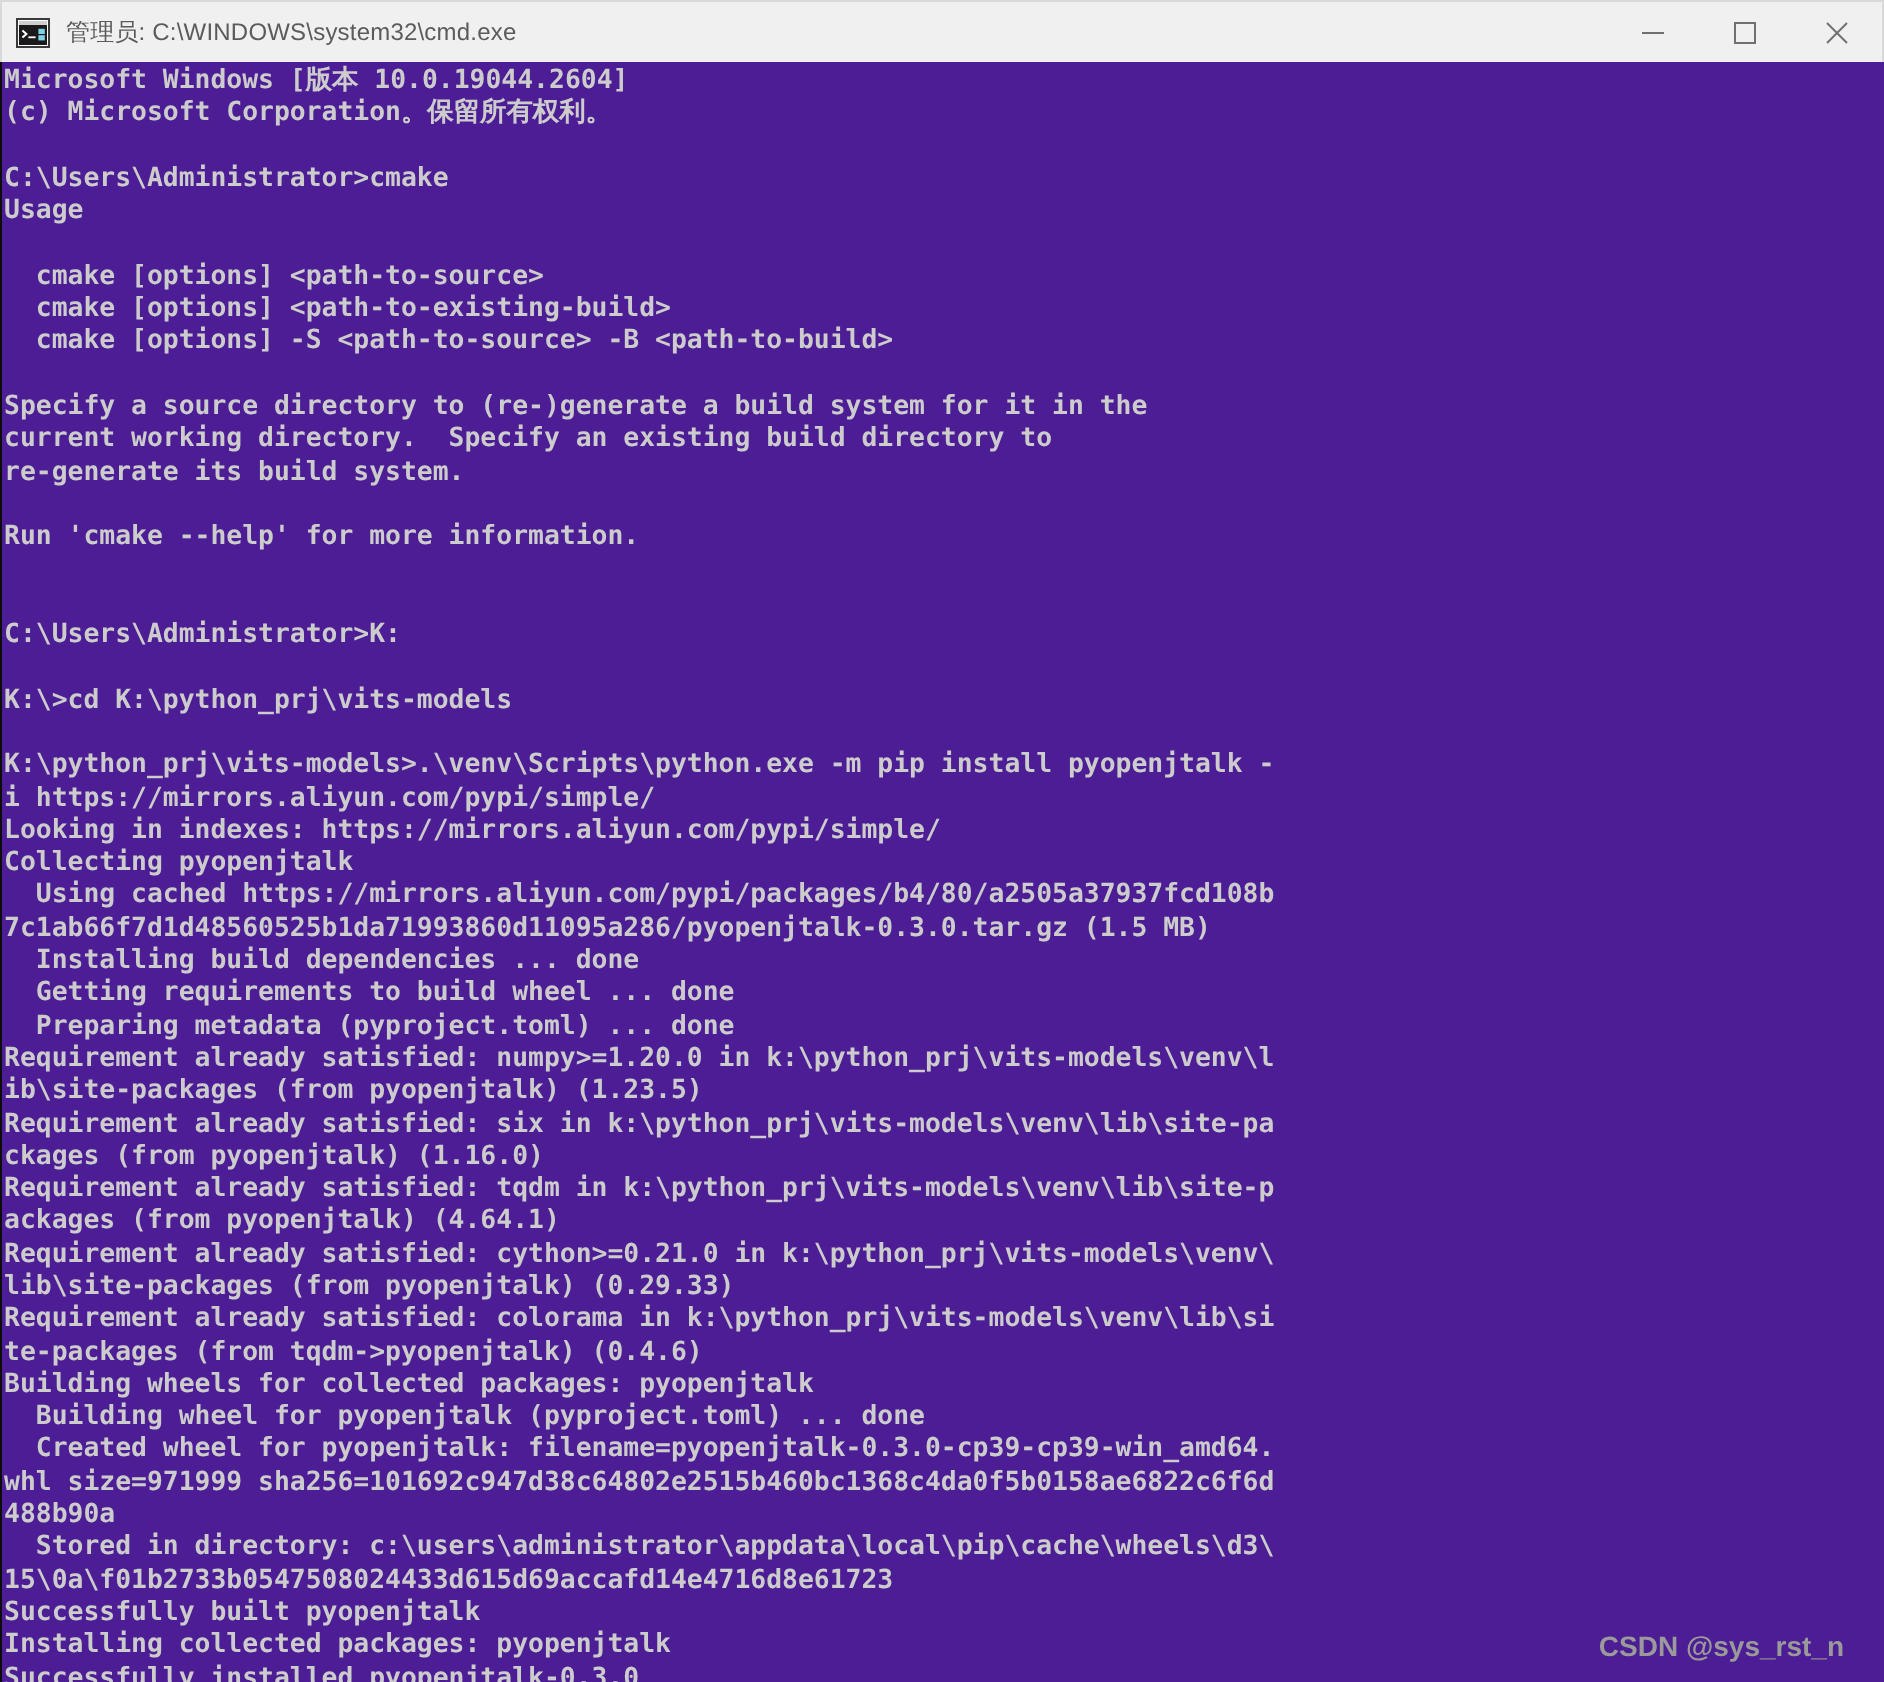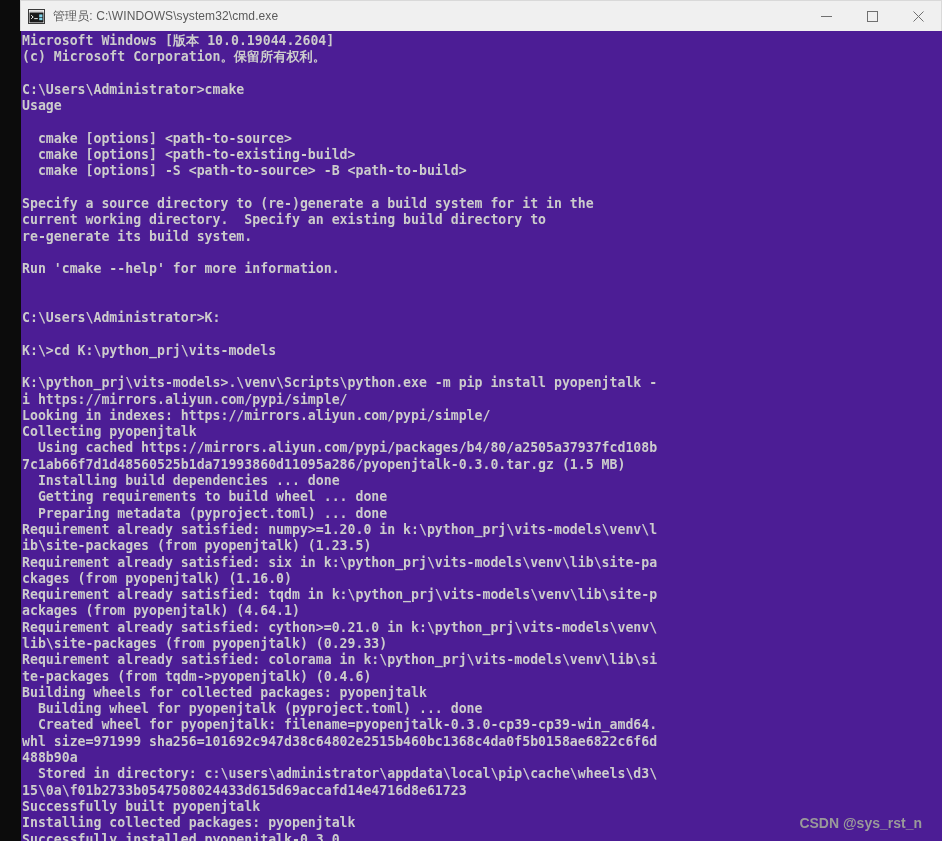--- a/index.html
+++ b/index.html
@@ -14,21 +14,20 @@
     font-family: "DejaVu Sans Mono", monospace;
   }
   #window {
     width: 942px;
     height: 841px;
     position: relative;
     background: #0c0c0c;
     display: flex;
     flex-direction: column;
     box-sizing: border-box;
-    padding-left: 20px;
   }
   
   #titlebar {
     height: 31px;
     min-height: 31px;
     background: #f0f0f0;
     border-top: 1px solid #d9d9d9;
     border-left: 1px solid #d9d9d9;
     border-right: 1px solid #d9d9d9;
     box-sizing: border-box;

